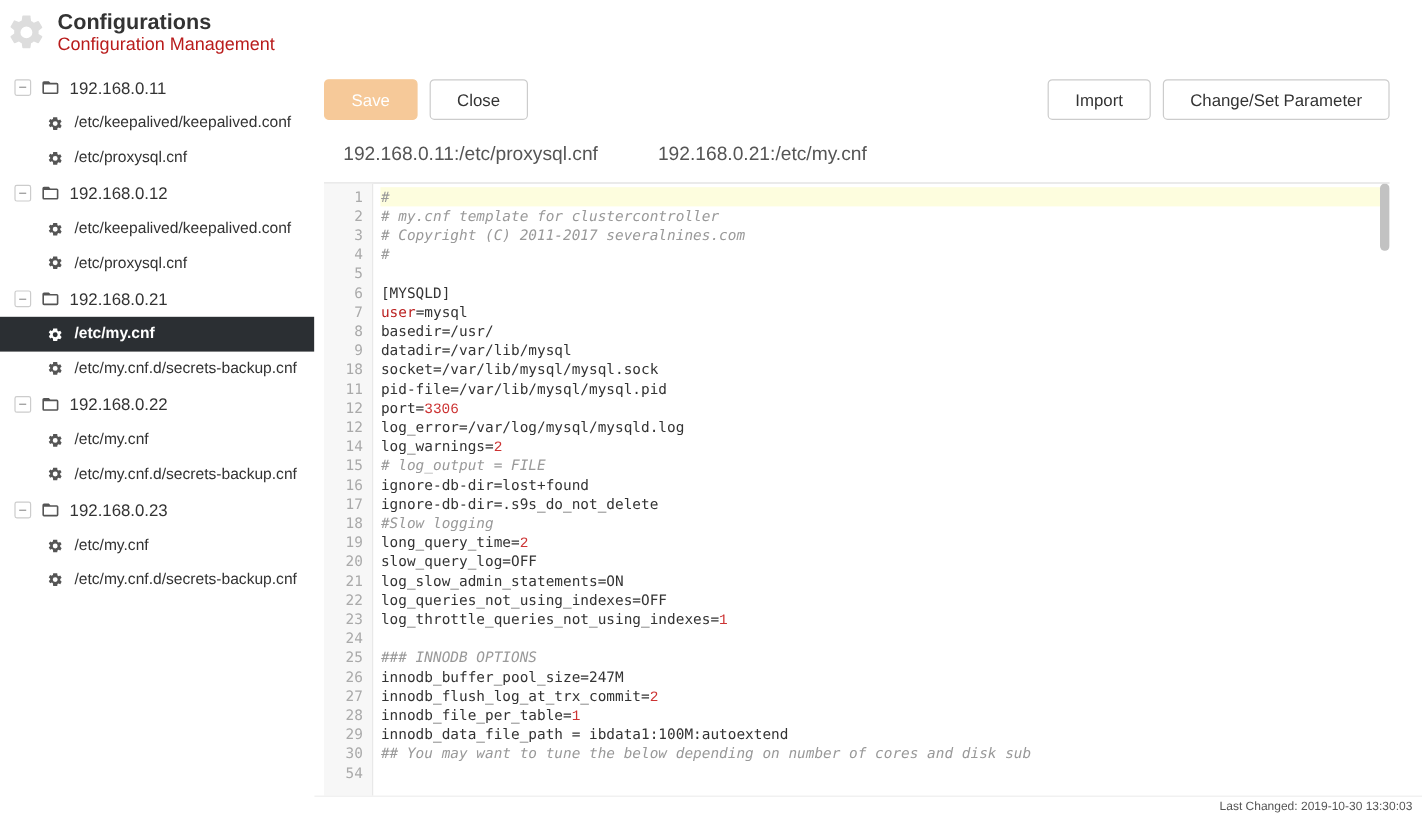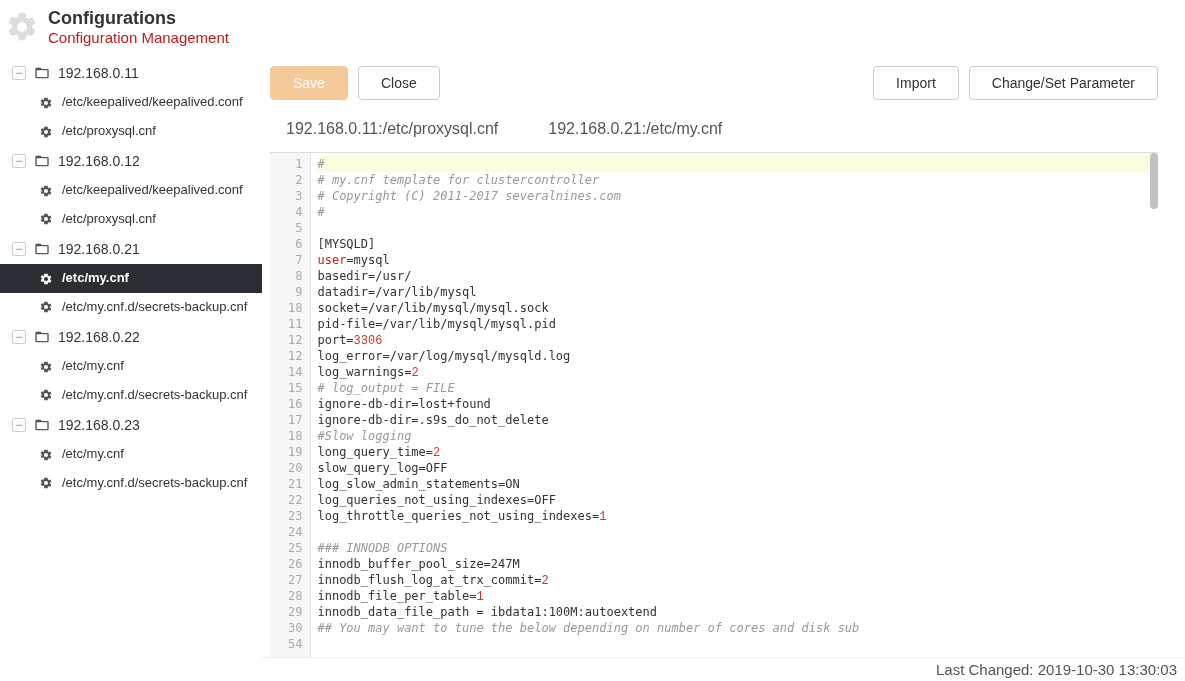--- a/index.html
+++ b/index.html
@@ -130,21 +130,21 @@
   .code-line.hl { background: #fdfdde; }
   .tok-comment { color:#999; font-style: italic; }
   .tok-key { color:#b22; }
   .tok-num { color:#c33;font-family:Liberation Mono, monospace; }
   .scroll-ind {
     position:absolute; right:0; top:0; width:8px; height:56px;
     background:#c2c2c2; border-radius:4px;
   }
   .statusbar {
     position:absolute; bottom:0; right:0; left:262px;
-    font-size:15px; color:#555;
+    font-size:10px; color:#555;
     padding:3px 8px;
     text-align:right;
     border-top:1px solid #eee;
     background:#fff;
   }
 </style>
 </head>
 <body>
 
 <div class="header">

